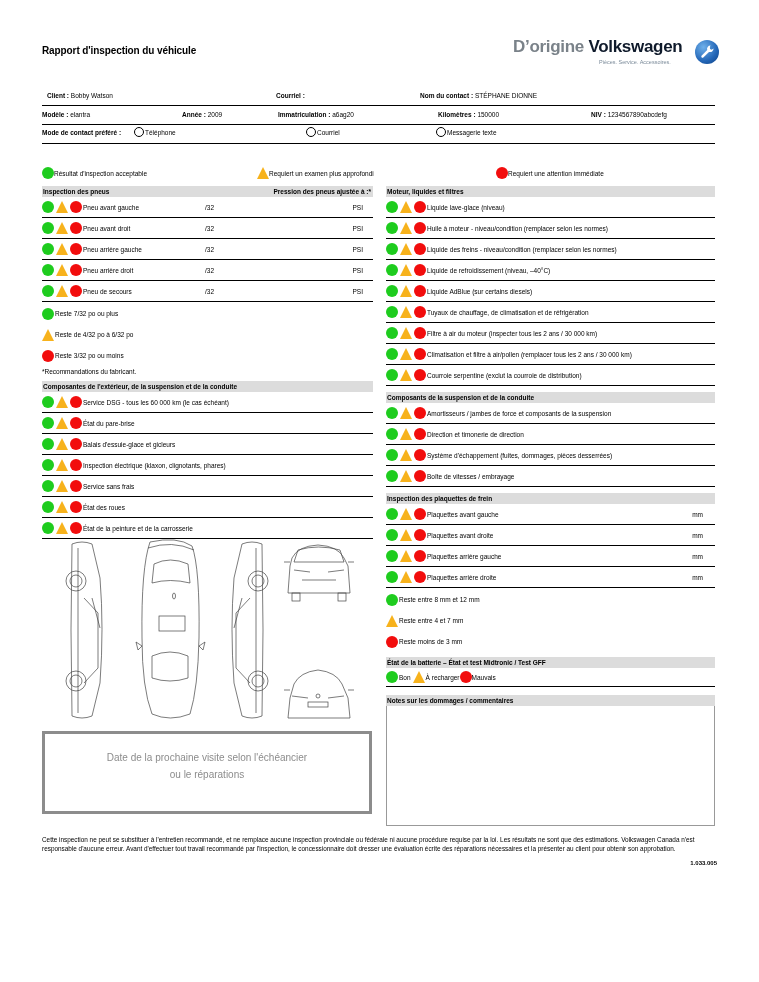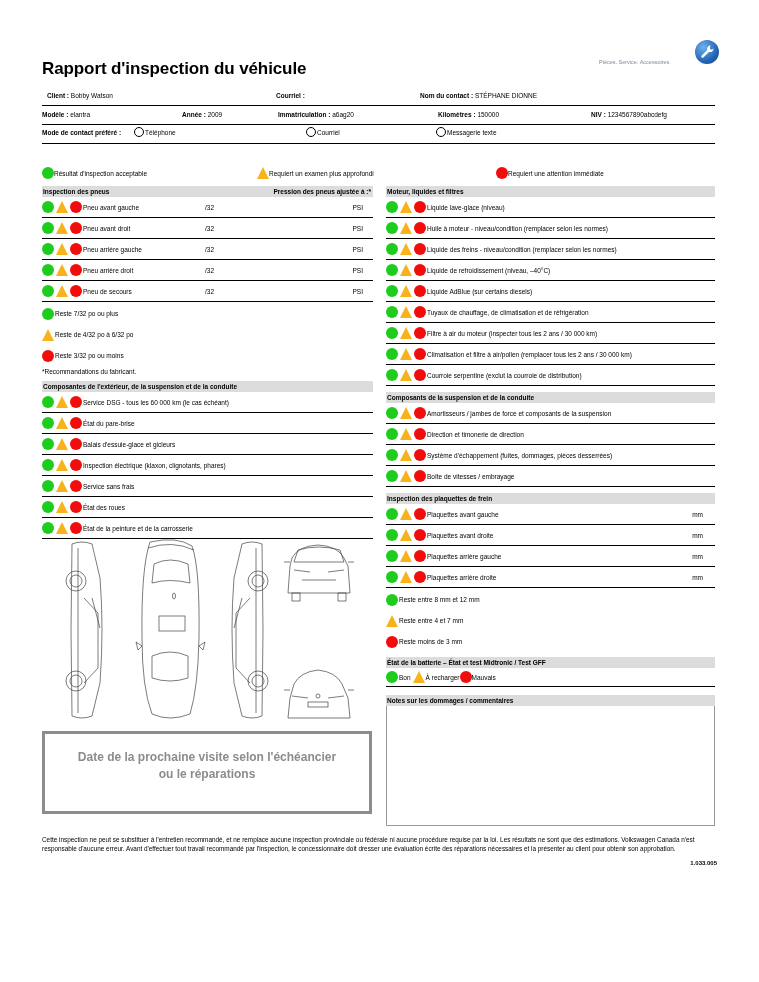--- a/index.html
+++ b/index.html
@@ -1,19 +1,19 @@
 <!DOCTYPE html>
 <html><head>
 <meta charset="utf-8">
 <style>
   * { box-sizing: border-box; margin: 0; padding: 0; }
   html, body { width: 759px; height: 982px; background: #ffffff; overflow: hidden; }
   body { font-family: "Liberation Sans", sans-serif; color: #000; font-size: 7px; position: relative; }
 
-  .title { position: absolute; left: 42px; top: 59px; font-size: 17px; font-weight: bold; letter-spacing: -0.1px; }
+  .title { position: absolute; left: 42px; top: 45px; font-size: 10px; font-weight: bold; letter-spacing: -0.1px; }
 
   .logo { position: absolute; left: 513px; top: 37px; width: 215px; height: 36px; }
   .logo .brand { position: absolute; left: 0; top: 0; font-size: 17px; white-space: nowrap; letter-spacing: -0.3px; }
   .logo .brand .light { color: #7a8289; font-weight: bold; }
   .logo .brand .dark { color: #0f1a2b; font-weight: bold; }
   .logo .tagline { position: absolute; left: 86px; top: 22px; font-size: 5.5px; color: #7a8a99; white-space: nowrap; }
   .logo .wrench { position: absolute; left: 182px; top: 3px; width: 24px; height: 24px; border-radius: 50%;
     background: radial-gradient(circle at 35% 30%, #6fb0ea 0%, #2366b7 60%, #0e3f80 100%); }
   .logo .wrench svg { position: absolute; left: 4px; top: 4px; }
 
@@ -42,33 +42,37 @@
   .row .mid { position: absolute; white-space: nowrap; }
   .row .unit { position: absolute; right: 10px; white-space: nowrap; }
 
   .plain-row { height: 21px; display: flex; align-items: center; font-size: 6.5px; white-space: nowrap; }
   .plain-row .dot, .plain-row .tri { margin-right: 1px; }
   .footnote { font-size: 6.5px; height: 12px; line-height: 12px; }
 
   .cars { position: absolute; left: 42px; top: 538px; width: 320px; height: 185px; }
 
   .next-visit { position: absolute; left: 42px; top: 731px; width: 330px; height: 83px; border: 3px solid #8c8c8c; display: flex; align-items: center; justify-content: center; text-align: center; }
-  .next-visit .t { color: #8c8c8c; font-size: 12px; font-weight: bold; line-height: 17px; margin-top: -14px; }
+  .next-visit .t { color: #8c8c8c; font-size: 10px; font-weight: normal; line-height: 17px; margin-top: -14px; }
 
   .notes-box { height: 120px; border: 1px solid #999; border-top: none; background: #fff; }
 
   .disclaimer { position: absolute; left: 42px; top: 836px; width: 680px; font-size: 6.4px; line-height: 8.5px; }
   .doc-num { position: absolute; right: 42px; top: 860px; font-size: 6px; font-weight: bold; }
 </style>
 </head>
 <body>
 
 <div class="title">Rapport d'inspection du véhicule</div>
 
 <div class="logo">
+  <div class="brand">
+    <span class="light">D’origine</span>
+    <span class="dark">Volkswagen</span>
+  </div>
   <div class="tagline">Pièces. Service. Accessoires.</div>
   <div class="wrench">
     <svg width="16" height="16" viewBox="0 0 16 16">
         <path d="M11.5 1.5a3.5 3.5 0 0 0-3.3 4.6L2.5 11.8a1.3 1.3 0 0 0 1.8 1.8l5.7-5.7a3.5 3.5 0 0 0 4.6-3.3l-2 1.2-1.6-.9-.1-1.8z" fill="#fff"></path>
       </svg>
   </div>
 </div>
 
 <div class="info-row ruled" style="top:88px;">
   <div class="f" style="left:5px;"><span class="lbl">Client :</span> <span>Bobby Watson</span></div>

